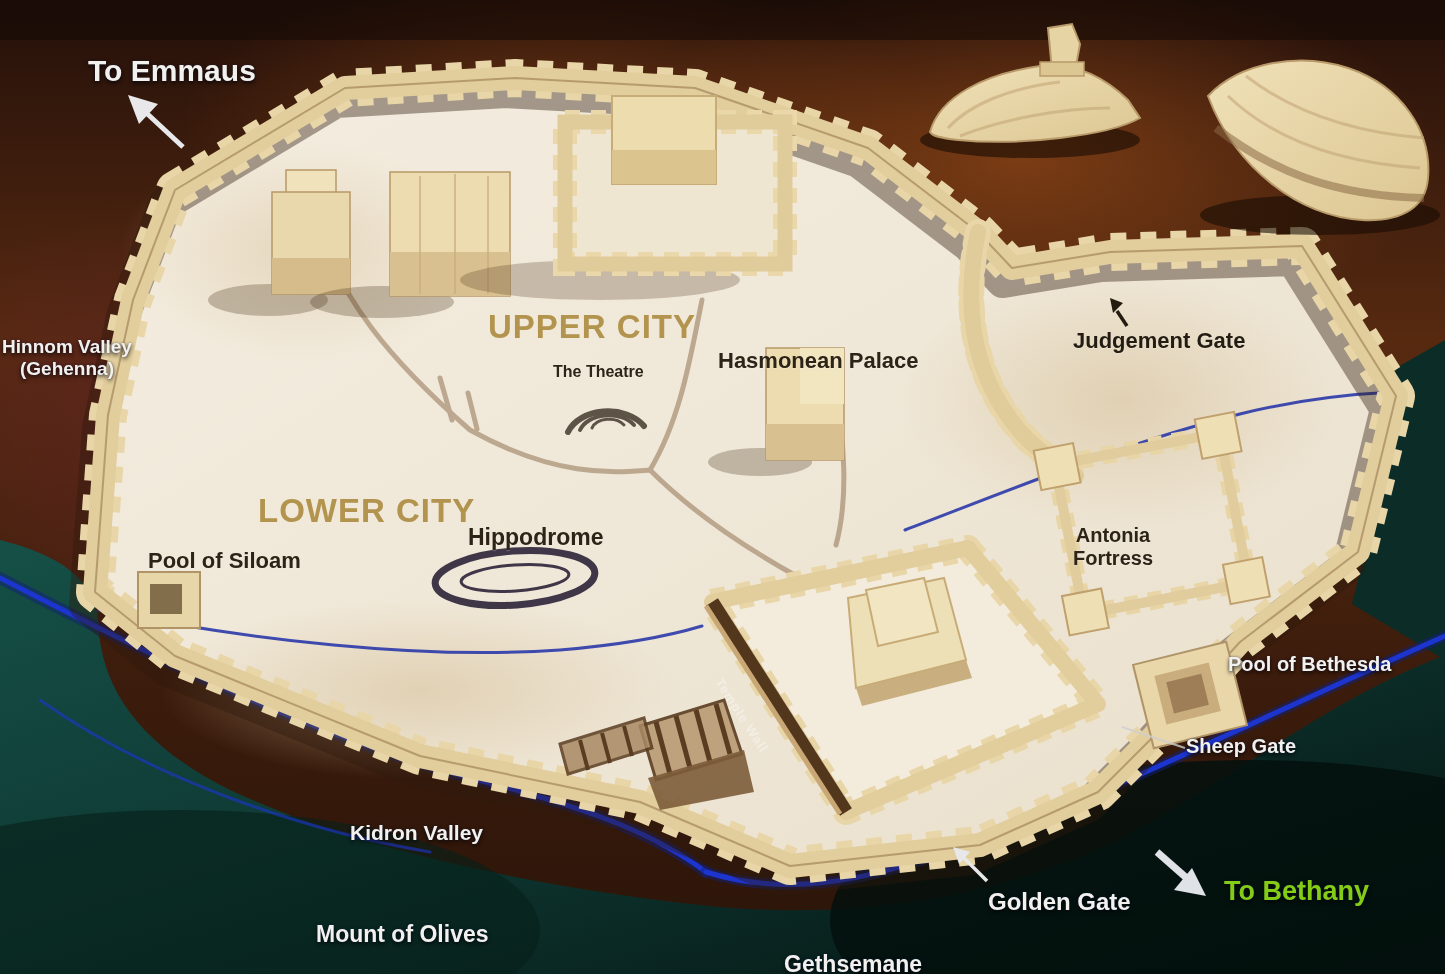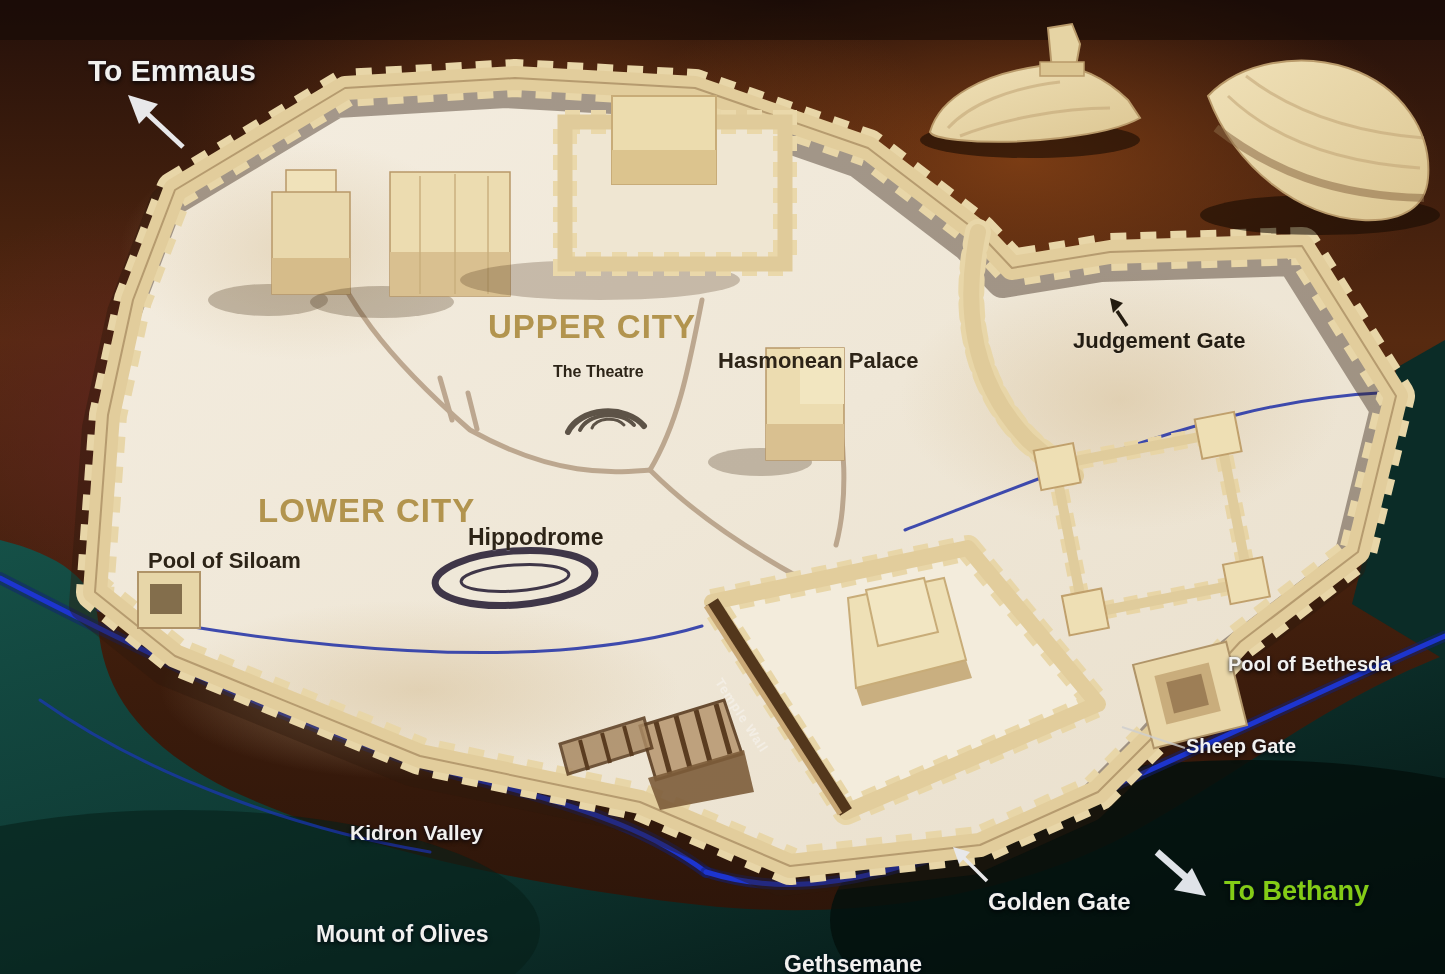--- a/index.html
+++ b/index.html
@@ -245,35 +245,43 @@
   </g>
   <g>
     <line x1="1127" y1="326" x2="1117" y2="311" stroke="#241c10" stroke-width="3.5"></line>
     <polygon points="1110,298 1123,303 1113,313" fill="#241c10"></polygon>
   </g>
   <line x1="1185" y1="748" x2="1122" y2="727" stroke="#cfcfcf" stroke-width="2" opacity="0.8"></line>
 </svg>
 
 <div class="lbl white lbl-to-emmaus">To Emmaus</div>
 
+<div class="lbl white two-line lbl-hinnom">
+  <div>Hinnom Valley</div>
+  <div>(Gehenna)</div>
+</div>
 
 <div class="lbl gold area lbl-upper-city">UPPER CITY</div>
 
 <div class="lbl dark lbl-theatre">The Theatre</div>
 
 <div class="lbl dark lbl-hasmonean">Hasmonean Palace</div>
 
 <div class="lbl dark lbl-judgement">Judgement Gate</div>
 
 <div class="lbl gold area lbl-lower-city">LOWER CITY</div>
 
 <div class="lbl dark lbl-siloam">Pool of Siloam</div>
 
 <div class="lbl dark lbl-hippodrome">Hippodrome</div>
 
+<div class="lbl dark two-line lbl-antonia">
+  <div>Antonia</div>
+  <div>Fortress</div>
+</div>
 
 <div class="lbl lbl-temple-wall">Temple Wall</div>
 
 <div class="lbl white lbl-bethesda">Pool of Bethesda</div>
 
 <div class="lbl white lbl-sheep-gate">Sheep Gate</div>
 
 <div class="lbl white lbl-kidron">Kidron Valley</div>
 
 <div class="lbl white lbl-olives">Mount of Olives</div>

